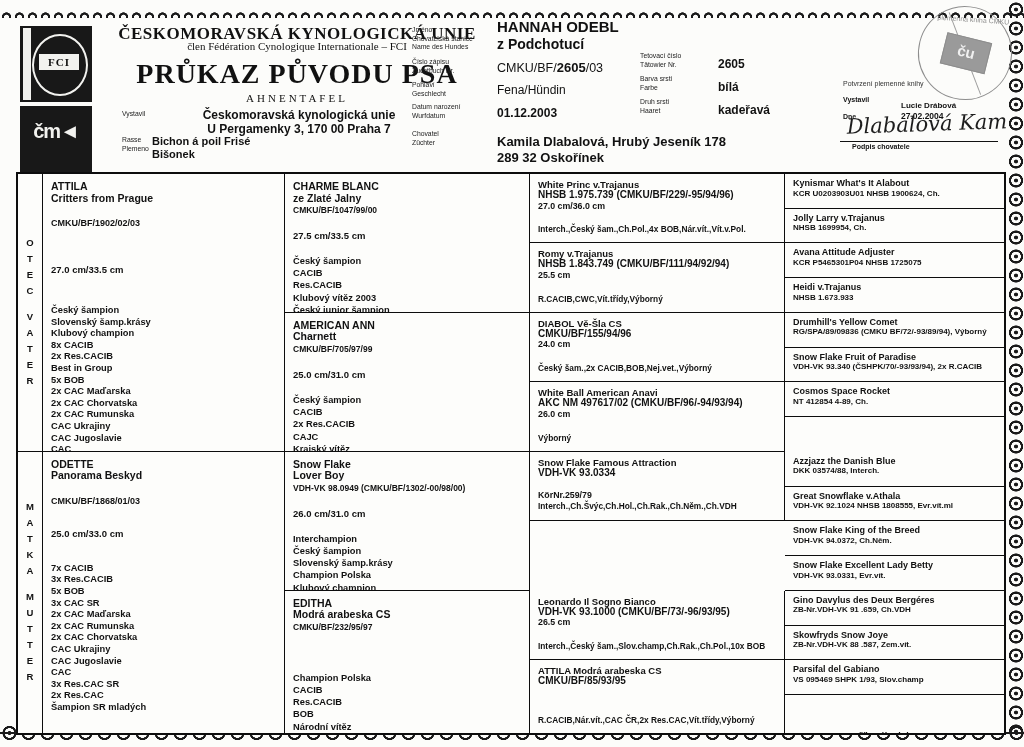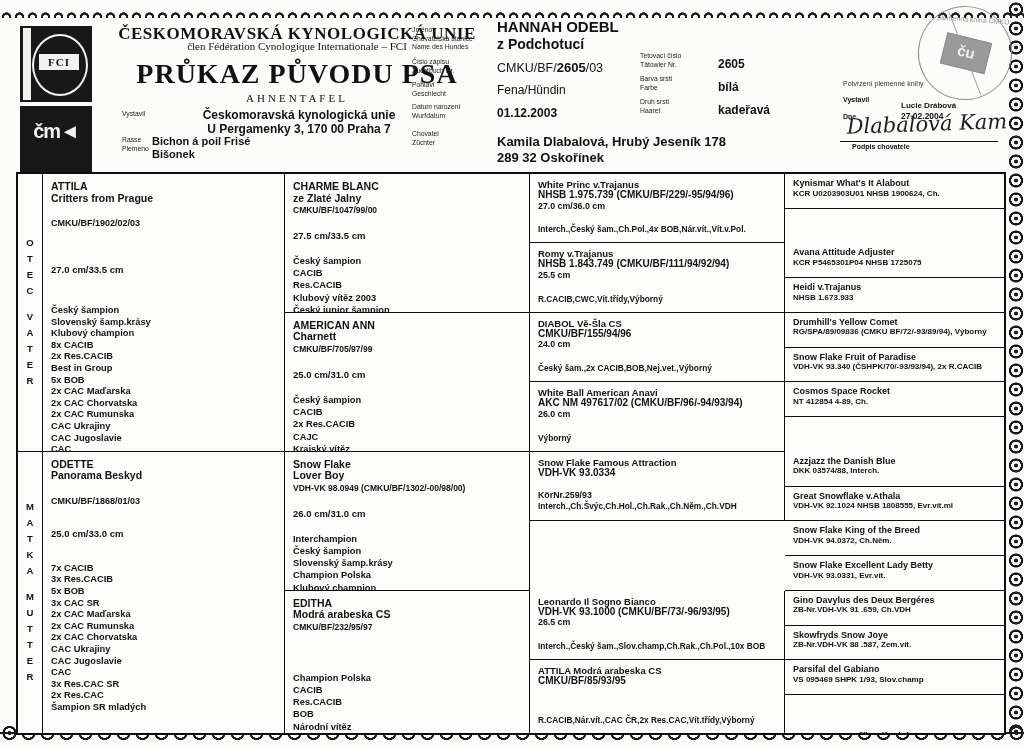--- a/index.html
+++ b/index.html
@@ -323,40 +323,44 @@
   </div>
   <div class="cell ggparent" style="grid-column:4;grid-row:7/9;">
     <div class="gname">White Ball American Anavi</div>
     <div class="reg">AKC NM 497617/02 (CMKU/BF/96/-94/93/94)</div>
     <div class="size">26.0 cm</div>
     <div class="titles">Výborný</div>
   </div>
   <div class="cell ggparent" style="grid-column:4;grid-row:9/11;">
     <div class="gname">Snow Flake Famous Attraction</div>
     <div class="reg">VDH-VK 93.0334</div>
-    <div class="size" style="margin-top:12px;">KörNr.259/93</div>
+    <div class="size" style="margin-top:12px;">KörNr.259/79</div>
     <div class="titles" style="margin-top:0;">Interch.,Ch.Švýc,Ch.Hol.,Ch.Rak.,Ch.Něm.,Ch.VDH</div>
   </div>
   <div class="cell ggparent" style="grid-column:4;grid-row:13/15;">
     <div class="gname">Leonardo Il Sogno Bianco</div>
     <div class="reg">VDH-VK 93.1000 (CMKU/BF/73/-96/93/95)</div>
     <div class="size">26.5 cm</div>
     <div class="titles">Interch.,Český šam.,Slov.champ,Ch.Rak.,Ch.Pol.,10x BOB</div>
   </div>
   <div class="cell ggparent no-b" style="grid-column:4;grid-row:15/17;">
     <div class="gname">ATTILA Modrá arabeska CS</div>
     <div class="reg">CMKU/BF/85/93/95</div>
     <div class="size"></div>
     <div class="titles">R.CACIB,Nár.vít.,CAC ČR,2x Res.CAC,Vít.třídy,Výborný</div>
   </div>
 
   <div class="cell gggparent no-r" style="grid-column:5;grid-row:1;">
     <div class="gname">Kynismar What's It Alabout</div>
     <div class="reg">KCR U0203903U01 NHSB 1900624, Ch.</div>
   </div>
+  <div class="cell gggparent no-r" style="grid-column:5;grid-row:2;">
+    <div class="gname">Jolly Larry v.Trajanus</div>
+    <div class="reg">NHSB 1699954, Ch.</div>
+  </div>
   <div class="cell gggparent no-r" style="grid-column:5;grid-row:3;">
     <div class="gname">Avana Attitude Adjuster</div>
     <div class="reg">KCR P5465301P04 NHSB 1725075</div>
   </div>
   <div class="cell gggparent no-r" style="grid-column:5;grid-row:4;">
     <div class="gname">Heidi v.Trajanus</div>
     <div class="reg">NHSB 1.673.933</div>
   </div>
   <div class="cell gggparent no-r" style="grid-column:5;grid-row:5;">
     <div class="gname">Drumhill's Yellow Comet</div>

